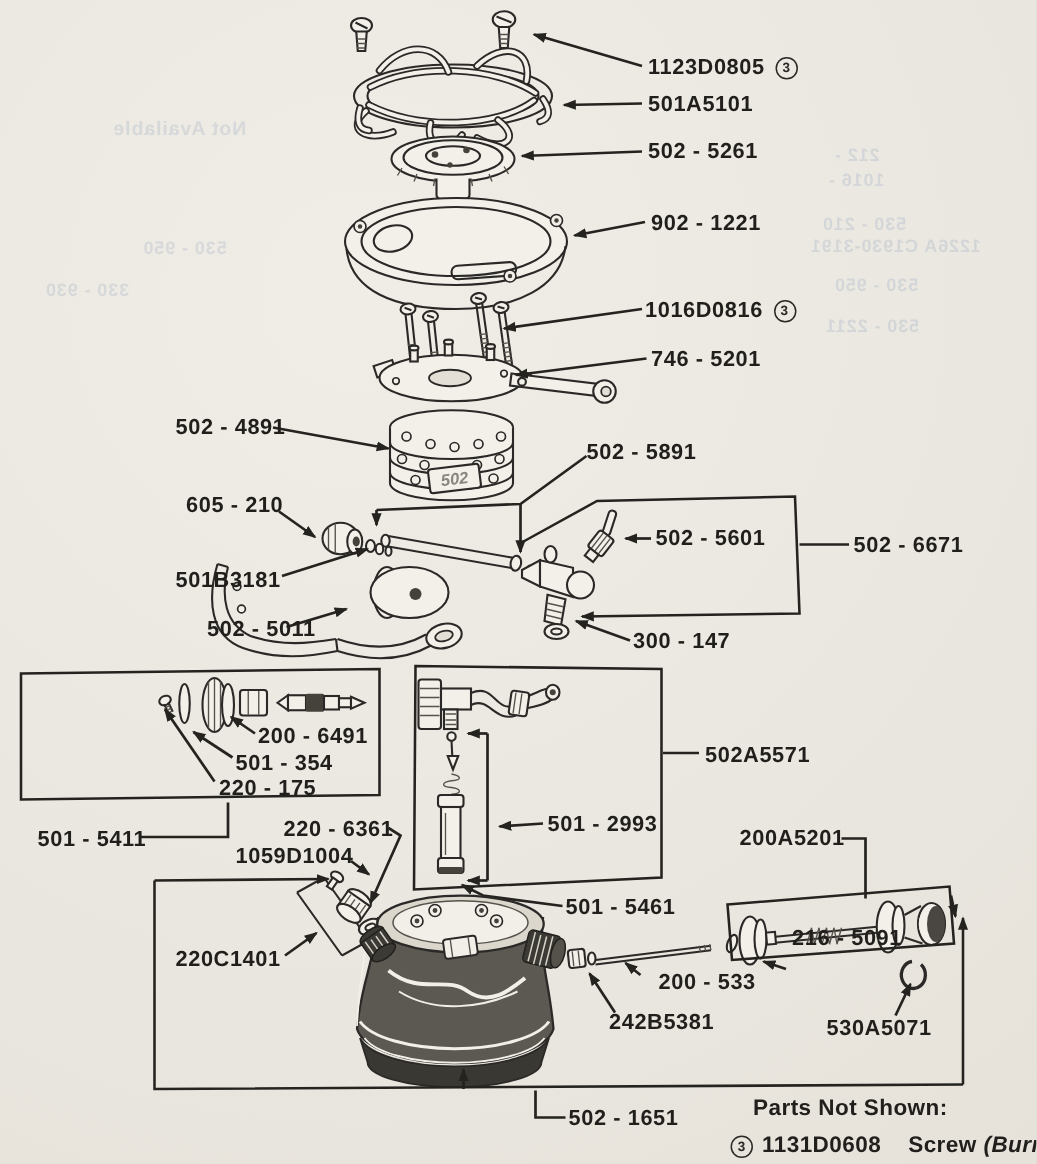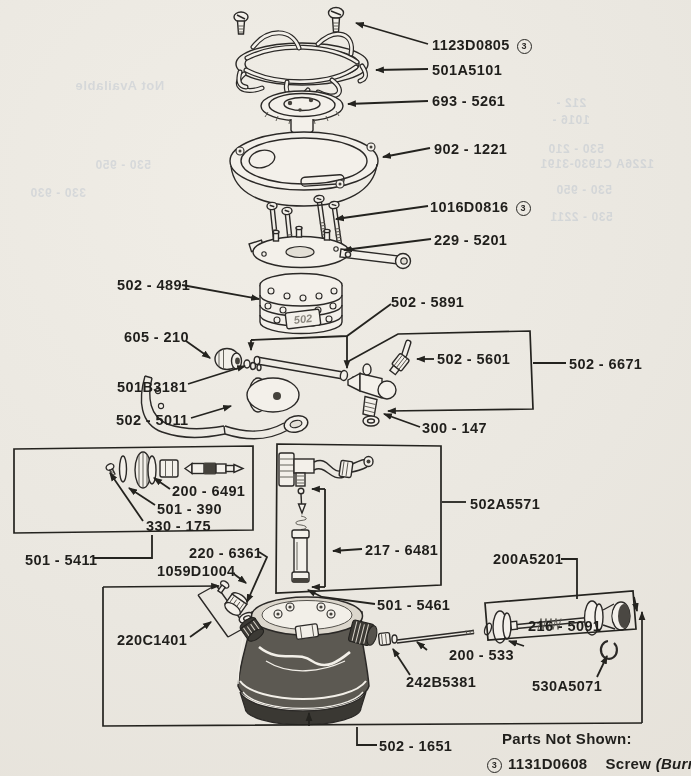--- a/index.html
+++ b/index.html
@@ -418,47 +418,47 @@
     <path class="ld" marker-end="url(#ah)" d="M634,597 L637,611"></path>
     <path class="ld" d="M561,559 L577,559 L577,599"></path>
     <path class="ld" marker-end="url(#ah)" d="M427,650 L417,642"></path>
     <path class="ld" marker-end="url(#ah)" d="M524,646 L509,641"></path>
     <path class="ld" marker-end="url(#ah)" d="M410,675 L393,649"></path>
     <path class="ld" marker-end="url(#ah)" d="M597,677 L607,656"></path>
   </svg>
 
   <div class="lbl" style="left:432px;top:37px"><span>1123D0805</span><span class="q">3</span></div>
   <div class="lbl" style="left:432px;top:62px">501A5101</div>
-  <div class="lbl" style="left:432px;top:93px">693 - 5261</div>
+  <div class="lbl" style="left:432px;top:93px">502 - 5261</div>
   <div class="lbl" style="left:434px;top:141px">902 - 1221</div>
   <div class="lbl" style="left:430px;top:199px"><span>1016D0816</span><span class="q">3</span></div>
-  <div class="lbl" style="left:434px;top:232px">229 - 5201</div>
+  <div class="lbl" style="left:434px;top:232px">746 - 5201</div>
   <div class="lbl" style="left:117px;top:277px">502 - 4891</div>
   <div class="lbl" style="left:391px;top:294px">502 - 5891</div>
   <div class="lbl" style="left:124px;top:329px">605 - 210</div>
   <div class="lbl" style="left:437px;top:351px">502 - 5601</div>
   <div class="lbl" style="left:569px;top:356px">502 - 6671</div>
   <div class="lbl" style="left:117px;top:379px">501B3181</div>
-  <div class="lbl" style="left:116px;top:412px">502 - 5011</div>
+  <div class="lbl" style="left:138px;top:412px">502 - 5011</div>
   <div class="lbl" style="left:422px;top:420px">300 - 147</div>
   <div class="lbl" style="left:172px;top:483px">200 - 6491</div>
-  <div class="lbl" style="left:157px;top:501px">501 - 390</div>
-  <div class="lbl" style="left:146px;top:518px">330 - 175</div>
+  <div class="lbl" style="left:157px;top:501px">501 - 354</div>
+  <div class="lbl" style="left:146px;top:518px">220 - 175</div>
   <div class="lbl" style="left:470px;top:496px">502A5571</div>
   <div class="lbl" style="left:25px;top:552px">501 - 5411</div>
   <div class="lbl" style="left:189px;top:545px">220 - 6361</div>
   <div class="lbl" style="left:157px;top:563px">1059D1004</div>
-  <div class="lbl" style="left:365px;top:542px">217 - 6481</div>
+  <div class="lbl" style="left:365px;top:542px">501 - 2993</div>
   <div class="lbl" style="left:493px;top:551px">200A5201</div>
   <div class="lbl" style="left:377px;top:597px">501 - 5461</div>
   <div class="lbl" style="left:117px;top:632px">220C1401</div>
-  <div class="lbl" style="left:449px;top:647px">200 - 533</div>
+  <div class="lbl" style="left:439px;top:647px">200 - 533</div>
   <div class="lbl" style="left:528px;top:618px">216 - 5091</div>
   <div class="lbl" style="left:406px;top:674px">242B5381</div>
-  <div class="lbl" style="left:532px;top:678px">530A5071</div>
+  <div class="lbl" style="left:551px;top:678px">530A5071</div>
   <div class="lbl" style="left:379px;top:738px">502 - 1651</div>
 
   <div class="foot" style="left:502px;top:730px">Parts Not Shown:</div>
   <div class="foot" style="left:487px;top:755px">
     <span class="q">3</span><span class="pns-num">1131D0608</span><span><span>Screw</span> <i>(Burner)</i></span>
   </div>
 
 </div>
 
 </body></html>

